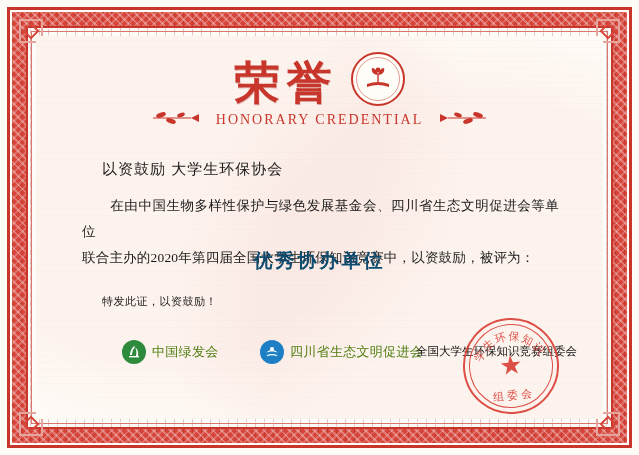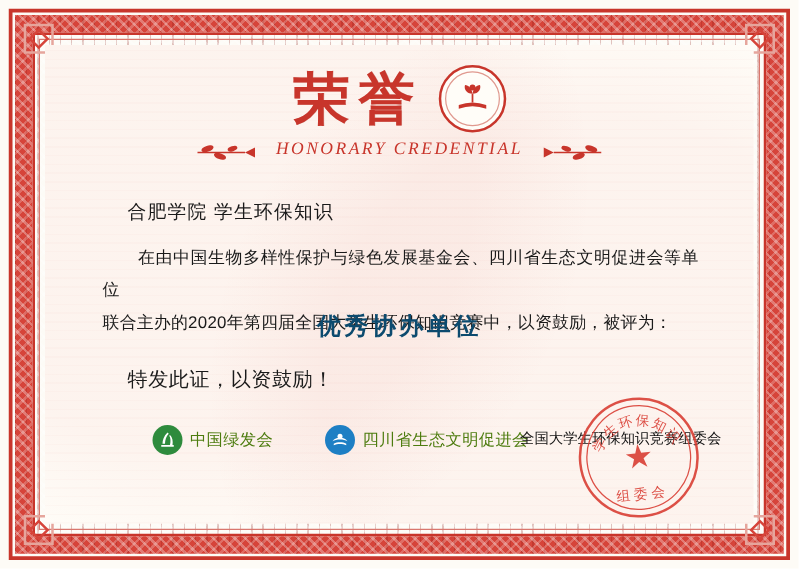--- a/index.html
+++ b/index.html
@@ -117,21 +117,21 @@
       repeating-linear-gradient(0deg, rgba(200,53,43,0.020) 0 1px, rgba(255,255,255,0) 1px 7px);
     pointer-events: none;
   }
 
   
   .title-row {
     position: absolute;
     left: 0; right: 0;
     top: 16px;
     display: flex;
-    align-items: center;
+    align-items: flex-end;
     justify-content: center;
     gap: 12px;
   }
   .title-text {
     font-family: "Liberation Serif", serif;
     font-weight: bold;
     font-size: 45px;
     letter-spacing: 7px;
     color: #c8352b;
     line-height: 1;
@@ -155,24 +155,23 @@
     border-radius: 50%;
     border: 1px solid #e0998f;
   }
   .title-emblem svg { display: block; }
 
   .subtitle-row {
     position: absolute;
     left: 0; right: 0;
     top: 76px;
     display: flex;
-    align-items: flex-end;
+    align-items: flex-start;
     justify-content: center;
     gap: 9px;
-    font-style: italic;
   }
   .subtitle-text {
     font-family: "Liberation Serif", serif;
     font-size: 14px;
     letter-spacing: 2px;
     color: #c8352b;
   }
   .flourish svg { display: block; }
 
   
@@ -183,21 +182,21 @@
     font-family: "Liberation Sans", sans-serif;
     font-size: 15px;
     color: #1a1a1a;
     letter-spacing: 1px;
   }
   .para {
     position: absolute;
     left: 46px;
     right: 44px;
     top: 157px;
-    font-family: Liberation Sans, sans-serif;
+    font-family: Liberation Serif, serif;
     font-size: 13.5px;
     line-height: 26px;
     color: #1a1a1a;
     text-align: justify;
     letter-spacing: 0.2px;
   }
   .para .indent { display: inline-block; width: 28px; }
   .award {
     position: absolute;
     left: 0; right: 0;
@@ -207,21 +206,21 @@
     font-weight: bold;
     font-size: 19px;
     color: #0c4a6e;
     letter-spacing: 3px;
   }
   .closing {
     position: absolute;
     left: 66px;
     top: 258px;
     font-family: "Liberation Sans", sans-serif;
-    font-size: 16px;
+    font-size: 11px;
     color: #1a1a1a;
     letter-spacing: 0.5px;
   }
 
   
   .footer {
     position: absolute;
     left: 46px;
     right: 24px;
     top: 300px;
@@ -361,21 +360,21 @@
         <svg width="56" height="12" viewBox="0 0 56 12" aria-hidden="true">
           <path d="M54 6 L16 6" stroke="#c8352b" stroke-width="1.2"></path>
           <path d="M16 6 L8 2 L8 10 Z" fill="#c8352b"></path>
           <ellipse cx="46" cy="3" rx="5" ry="2.4" fill="#c8352b" transform="rotate(18 46 3)"></ellipse>
           <ellipse cx="36" cy="9" rx="5" ry="2.4" fill="#c8352b" transform="rotate(-18 36 9)"></ellipse>
           <ellipse cx="26" cy="3" rx="4" ry="2" fill="#c8352b" transform="rotate(18 26 3)"></ellipse>
         </svg>
       </span>
     </div>
 
-    <div class="recipient">合肥学院  学生环保知识</div>
+    <div class="recipient">以资鼓励  大学生环保协会</div>
 
     <div class="para">
       <span class="indent"></span><span>在由中国生物多样性保护与绿色发展基金会、四川省生态文明促进会等单位</span><br>
       <span>联合主办的2020年第四届全国大学生环保知识竞赛中，以资鼓励，被评为：</span>
     </div>
 
     <div class="award">优秀协办单位</div>
 
     <div class="closing">特发此证，以资鼓励！</div>
 

